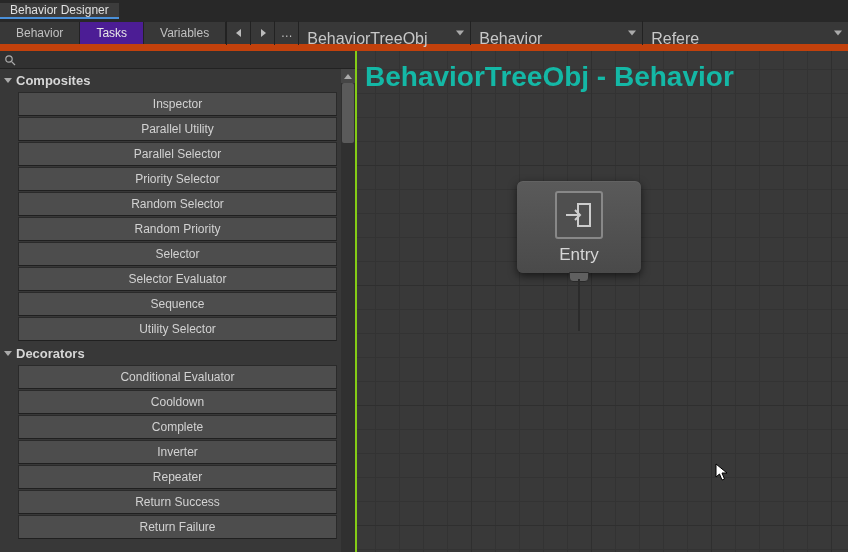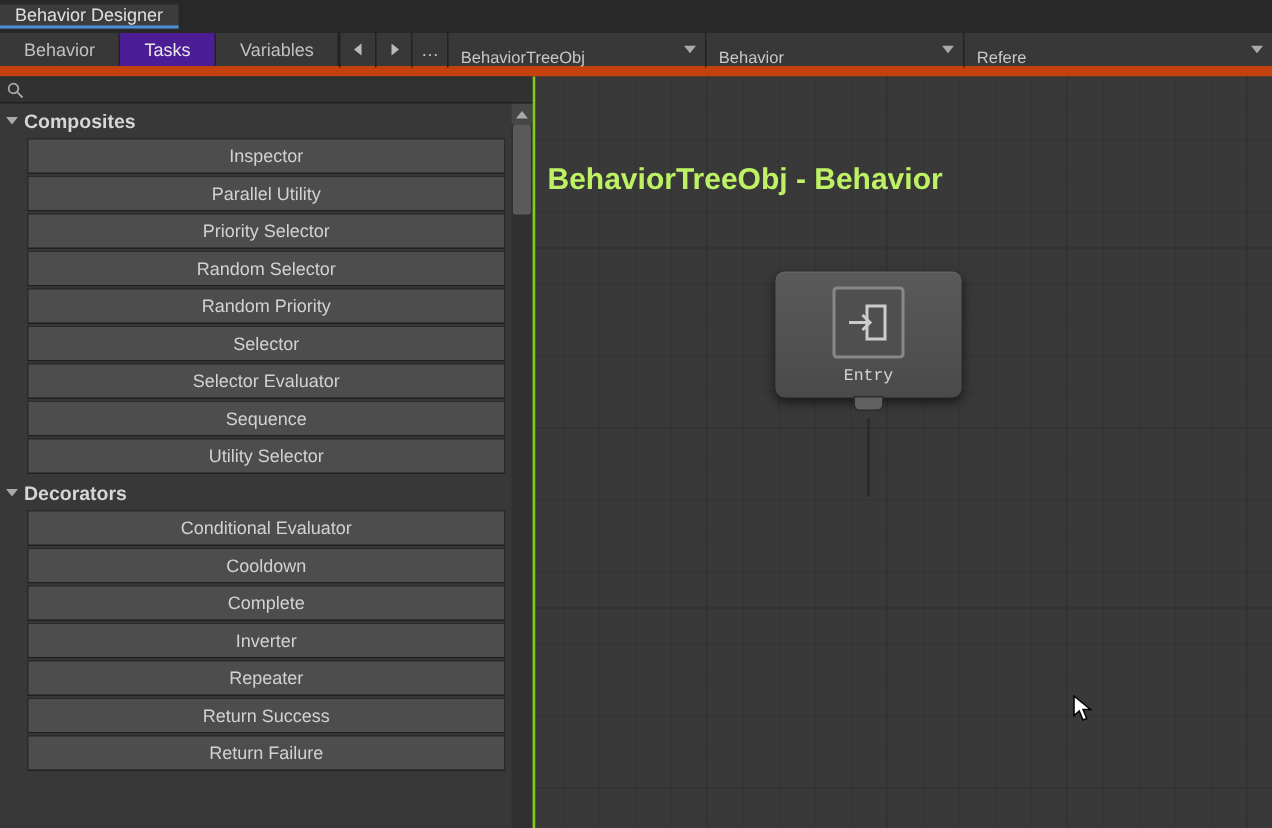--- a/index.html
+++ b/index.html
@@ -9,21 +9,21 @@
 .tab-strip { height: 22px; background: #282828; display: flex; align-items: center; }
 .window-tab { display: flex; align-items: center; padding: 0 10px; font-size: 12px; background: #3c3c3c; border-bottom: 2px solid #4a90d9; color: #e0e0e0; }
 
 
 .panel-tabs { height: 29px; background: #383838; display: flex; align-items: stretch; border-bottom: 7px solid #c2410c; }
 .ptab { padding: 0 16px; display: flex; align-items: center; font-size: 12px; color: #c0c0c0; cursor: pointer; border-right: 1px solid #222; }
 .ptab.active { background: #4c1d95; color: #e8e8e8; }
 
 .toolbar { flex: 1; display: flex; align-items: center; background: #383838; }
 .tbtn { width: 24px; height: 24px; display: flex; align-items: center; justify-content: center; border-left: 1px solid #222; color: #c0c0c0; cursor: pointer; font-size: 12px; }
-.tsel { flex: 0 0 auto; padding: 12px 20px 0 8px; height: 24px; display: flex; align-items: center; border-left: 1px solid #222; font-size: 11px; color: #c8c8c8; position: relative; cursor: pointer; min-width: 100px; }
+.tsel { flex: 0 0 auto; padding: 12px 20px 0 8px; height: 24px; display: flex; align-items: center; border-left: 1px solid #222; font-size: 16px; color: #c8c8c8; position: relative; cursor: pointer; min-width: 100px; }
 .tsel::after { content: ""; position: absolute; right: 6px; top: 50%; width: 0; height: 0; border-left: 4px solid transparent; border-right: 4px solid transparent; border-top: 5px solid #aaa; transform: translateY(-50%); }
 .tsel.wide { width: 172px; }
 
 
 .main { display: flex; height: calc(100% - 46px); }
 
 
 .left-panel { width: 357px; background: #383838; display: flex; flex-direction: column; border-right: 2px solid #84cc16; }
 .search-row { height: 18px; display: flex; align-items: center; padding: 0 4px; border-bottom: 1px solid #222; background: #313131; }
 .search-row svg { margin-right: 2px; }
@@ -46,25 +46,25 @@
 .canvas-wrap { flex: 1; position: relative; background: #393939; overflow: hidden; }
 .grid { position: absolute; inset: 0;
   background-image:
     linear-gradient(#2f2f2f 1px, transparent 1px),
     linear-gradient(90deg, #2f2f2f 1px, transparent 1px),
     linear-gradient(#333 1px, transparent 1px),
     linear-gradient(90deg, #333 1px, transparent 1px);
   background-size: 120px 120px, 120px 120px, 24px 24px, 24px 24px;
   background-position: -6px -6px, -6px -6px, -6px -6px, -6px -6px;
 }
-.canvas-title { position: absolute; left: 8px; top: 10px; font-size: 20px; font-weight: bold; color: #bef264; margin-top: 48px; }
+.canvas-title { position: absolute; left: 8px; top: 10px; font-size: 28px; font-weight: bold; color: #14b8a6; }
 
 .node { position: absolute; width: 124px; border-radius: 6px; background: linear-gradient(#5a5a5a, #4a4a4a); box-shadow: 0 3px 8px rgba(0,0,0,.6), inset 0 1px 0 rgba(255,255,255,.05); display: flex; flex-direction: column; align-items: center; padding: 10px 0 8px 0; }
 .node-icon { width: 48px; height: 48px; border: 2px solid #888; border-radius: 3px; display: flex; align-items: center; justify-content: center; margin-bottom: 6px; background: #4f4f4f; }
-.node-label { font-size: 11px; color: #d6d6d6; font-family: Liberation Mono, monospace; }
+.node-label { font-size: 17px; color: #d6d6d6; }
 .port { position: absolute; width: 20px; height: 10px; background: #606060; border: 1px solid #2a2a2a; left: 50%; transform: translateX(-50%); }
 .port.bottom { bottom: -9px; border-radius: 0 0 4px 4px; }
 .port.top { top: -9px; border-radius: 4px 4px 0 0; }
 
 .cursor { position: absolute; width: 14px; height: 18px; pointer-events: none; }
 </style>
 </head>
 <body>
 
 <div class="tab-strip">
@@ -101,20 +101,21 @@
           <circle cx="5" cy="5" r="3.2" fill="none" stroke="#aaa" stroke-width="1.2"></circle>
           <line x1="7.6" y1="7.6" x2="11" y2="11" stroke="#aaa" stroke-width="1.2"></line>
         </svg>
       <input class="search-input" placeholder="" style="">
     </div>
 
     <div class="task-scroll">
       <div class="cat-header">Composites</div>
       <div class="task-item">Inspector</div>
       <div class="task-item">Parallel Utility</div>
+      <div class="task-item">Parallel Selector</div>
       <div class="task-item">Priority Selector</div>
       <div class="task-item">Random Selector</div>
       <div class="task-item">Random Priority</div>
       <div class="task-item">Selector</div>
       <div class="task-item">Selector Evaluator</div>
       <div class="task-item">Sequence</div>
       <div class="task-item">Utility Selector</div>
 
       <div class="cat-header">Decorators</div>
       <div class="task-item">Conditional Evaluator</div>

